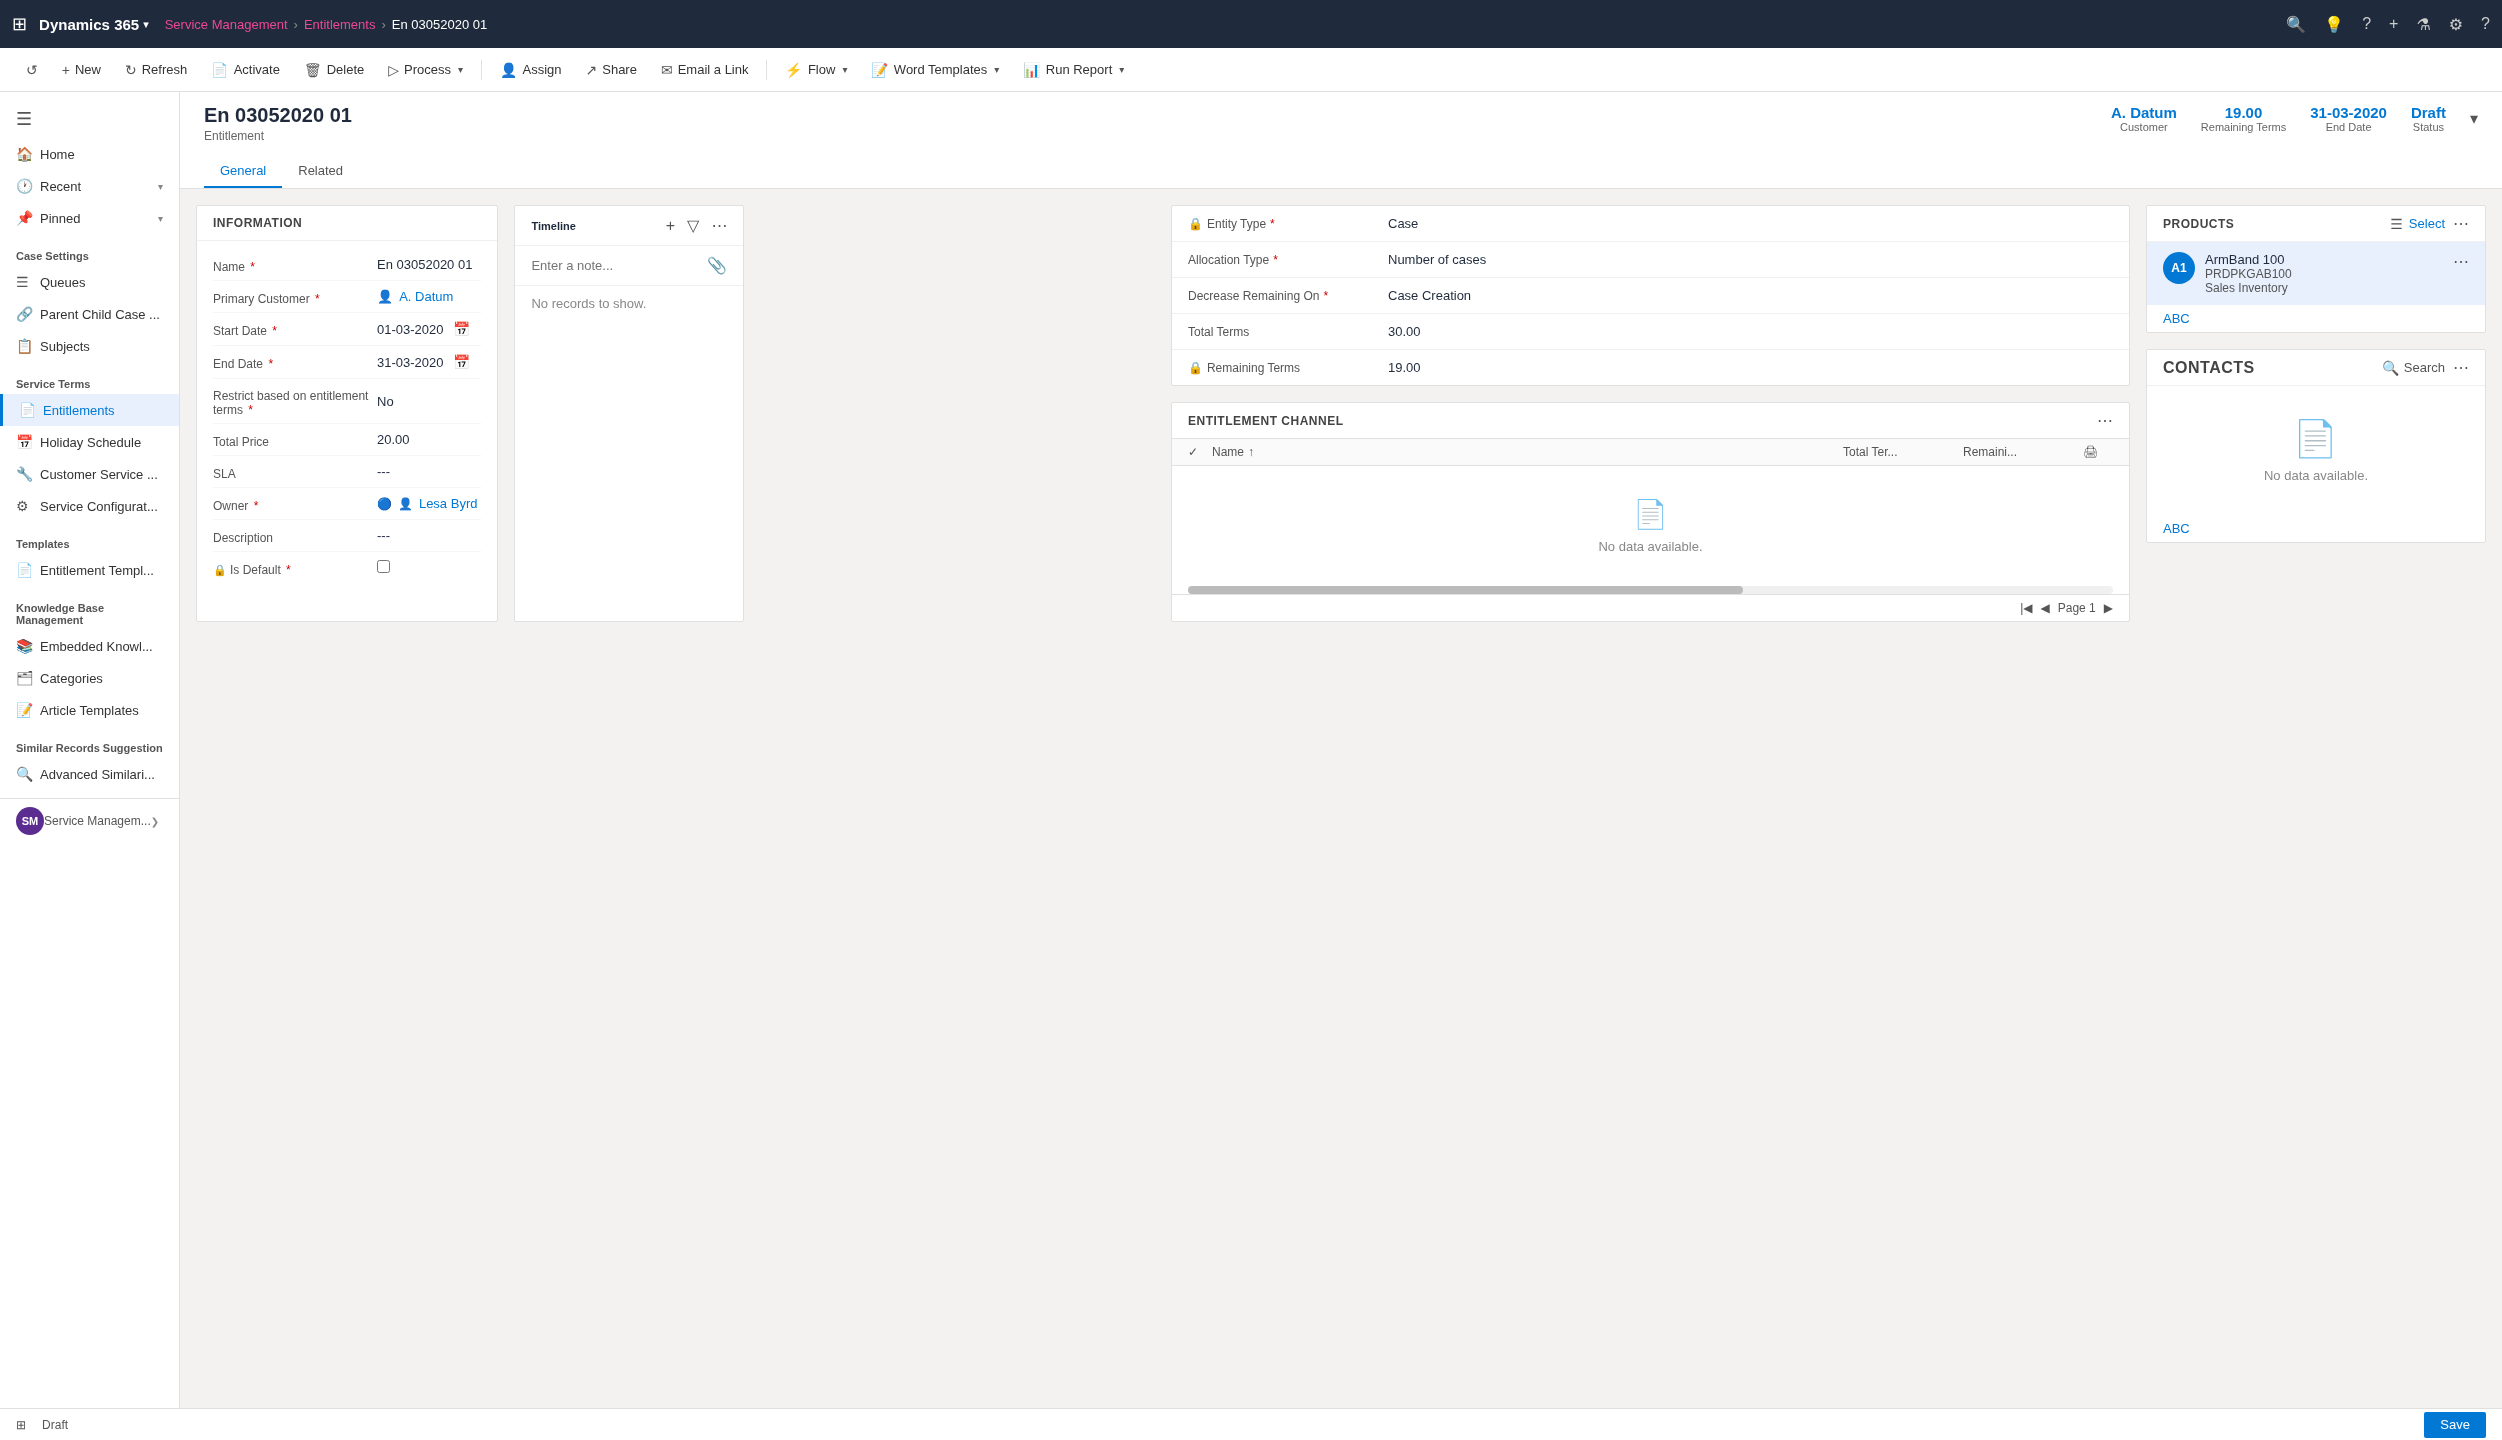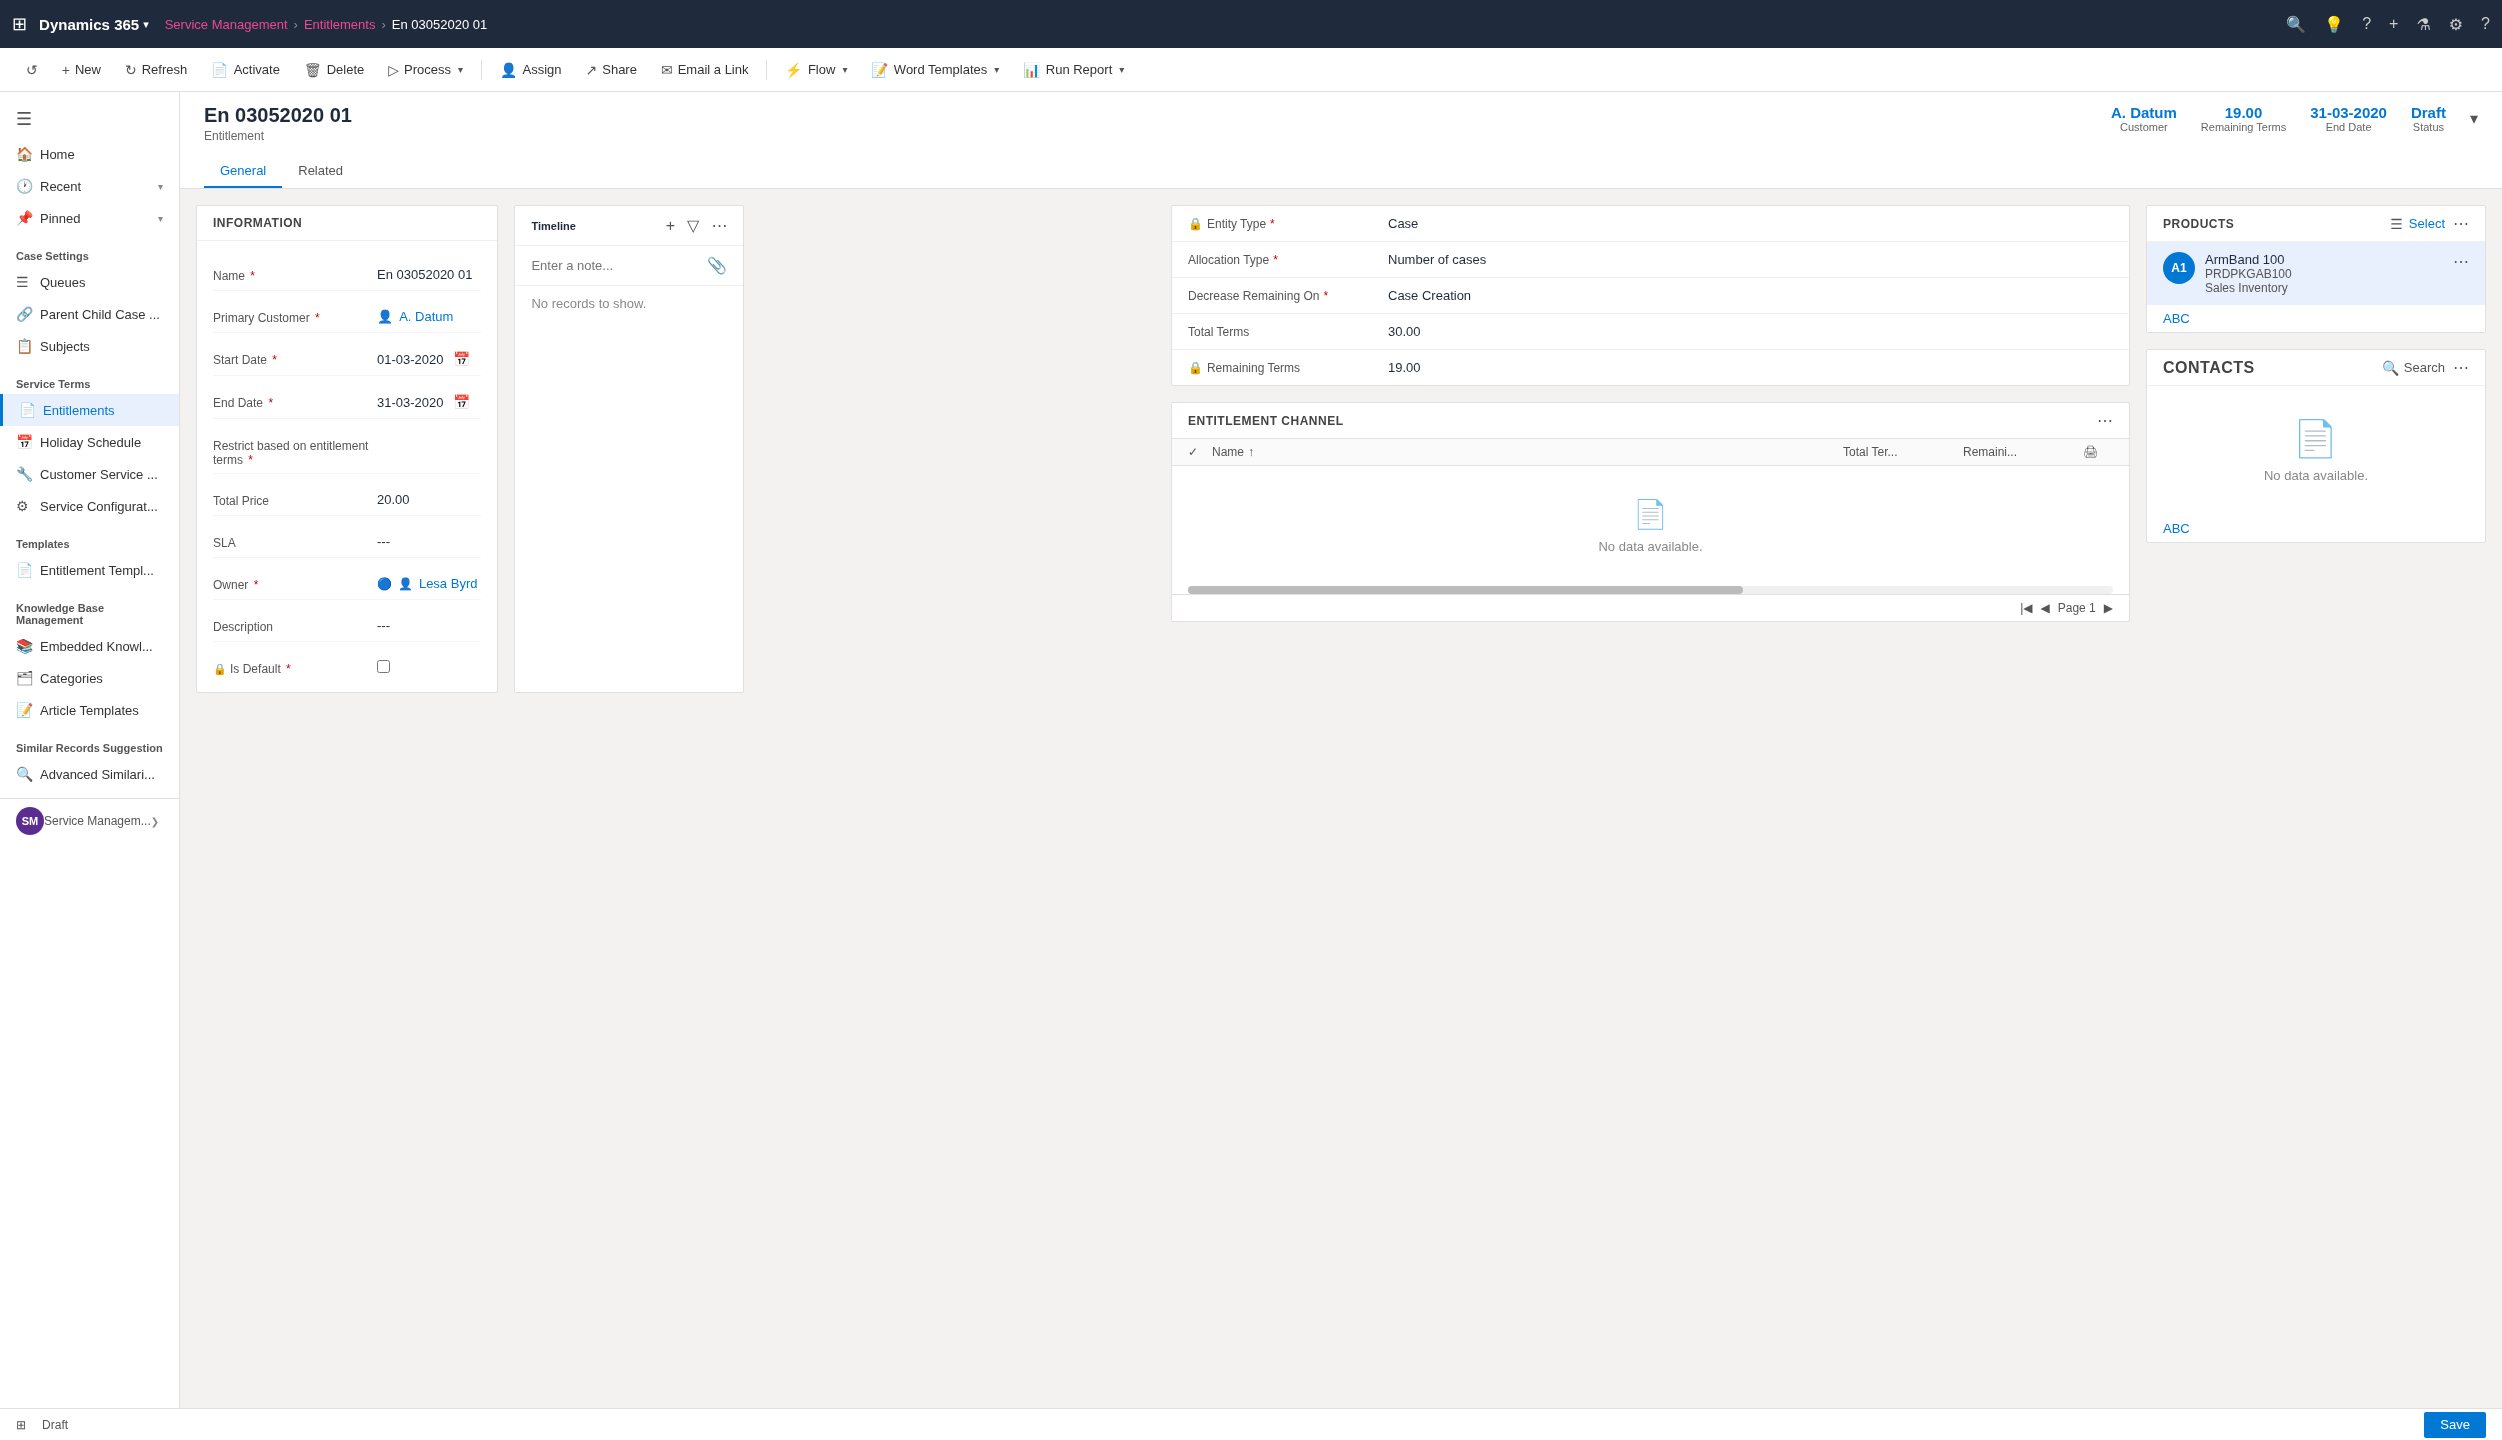--- a/index.html
+++ b/index.html
@@ -57,21 +57,21 @@
 
     
     .form-area { flex: 1; overflow-y: auto; padding: 16px; display: grid; grid-template-columns: 1fr 1fr 340px; gap: 16px; align-content: start; }
 
     
     .card { background: #fff; border: 1px solid #e0e0e0; border-radius: 2px; }
     .card-header { font-size: 12px; font-weight: 600; color: #444; padding: 10px 16px; border-bottom: 1px solid #f0f0f0; letter-spacing: 0.5px; text-transform: uppercase; }
     .card-body { padding: 8px 16px; }
 
     
-    .form-field { display: flex; align-items: flex-start; padding: 6px 0; border-bottom: 1px solid #f5f5f5; margin-top: 10px; }
+    .form-field { display: flex; align-items: center; padding: 6px 0; border-bottom: 1px solid #f5f5f5; }
     .form-field:last-child { border-bottom: none; }
     .field-label { width: 160px; flex-shrink: 0; font-size: 12px; color: #555; padding-top: 4px; }
     .field-required { color: #c00; margin-left: 2px; }
     .field-value { flex: 1; font-size: 13px; color: #1f2a3c; padding: 2px 4px; }
     .field-value.link { color: #0078d4; cursor: pointer; }
     .field-value.with-icon { display: flex; align-items: center; gap: 6px; }
     .field-icon { font-size: 14px; color: #888; margin-left: 4px; }
 
     
     .ent-field { display: flex; align-items: center; padding: 10px 16px; border-bottom: 1px solid #f0f0f0; }
@@ -392,20 +392,21 @@
             <div class="form-field">
               <div class="field-label">End Date <span class="field-required">*</span></div>
               <div class="field-value with-icon">
                 <span>31-03-2020</span>
                 <span class="field-icon">📅</span>
               </div>
             </div>
 
             <div class="form-field">
               <div class="field-label">Restrict based on entitlement terms <span class="field-required">*</span></div>
+              <div class="field-value">No</div>
             </div>
 
             <div class="form-field">
               <div class="field-label">Total Price</div>
               <div class="field-value">20.00</div>
             </div>
 
             <div class="form-field">
               <div class="field-label">SLA</div>
               <div class="field-value">---</div>

